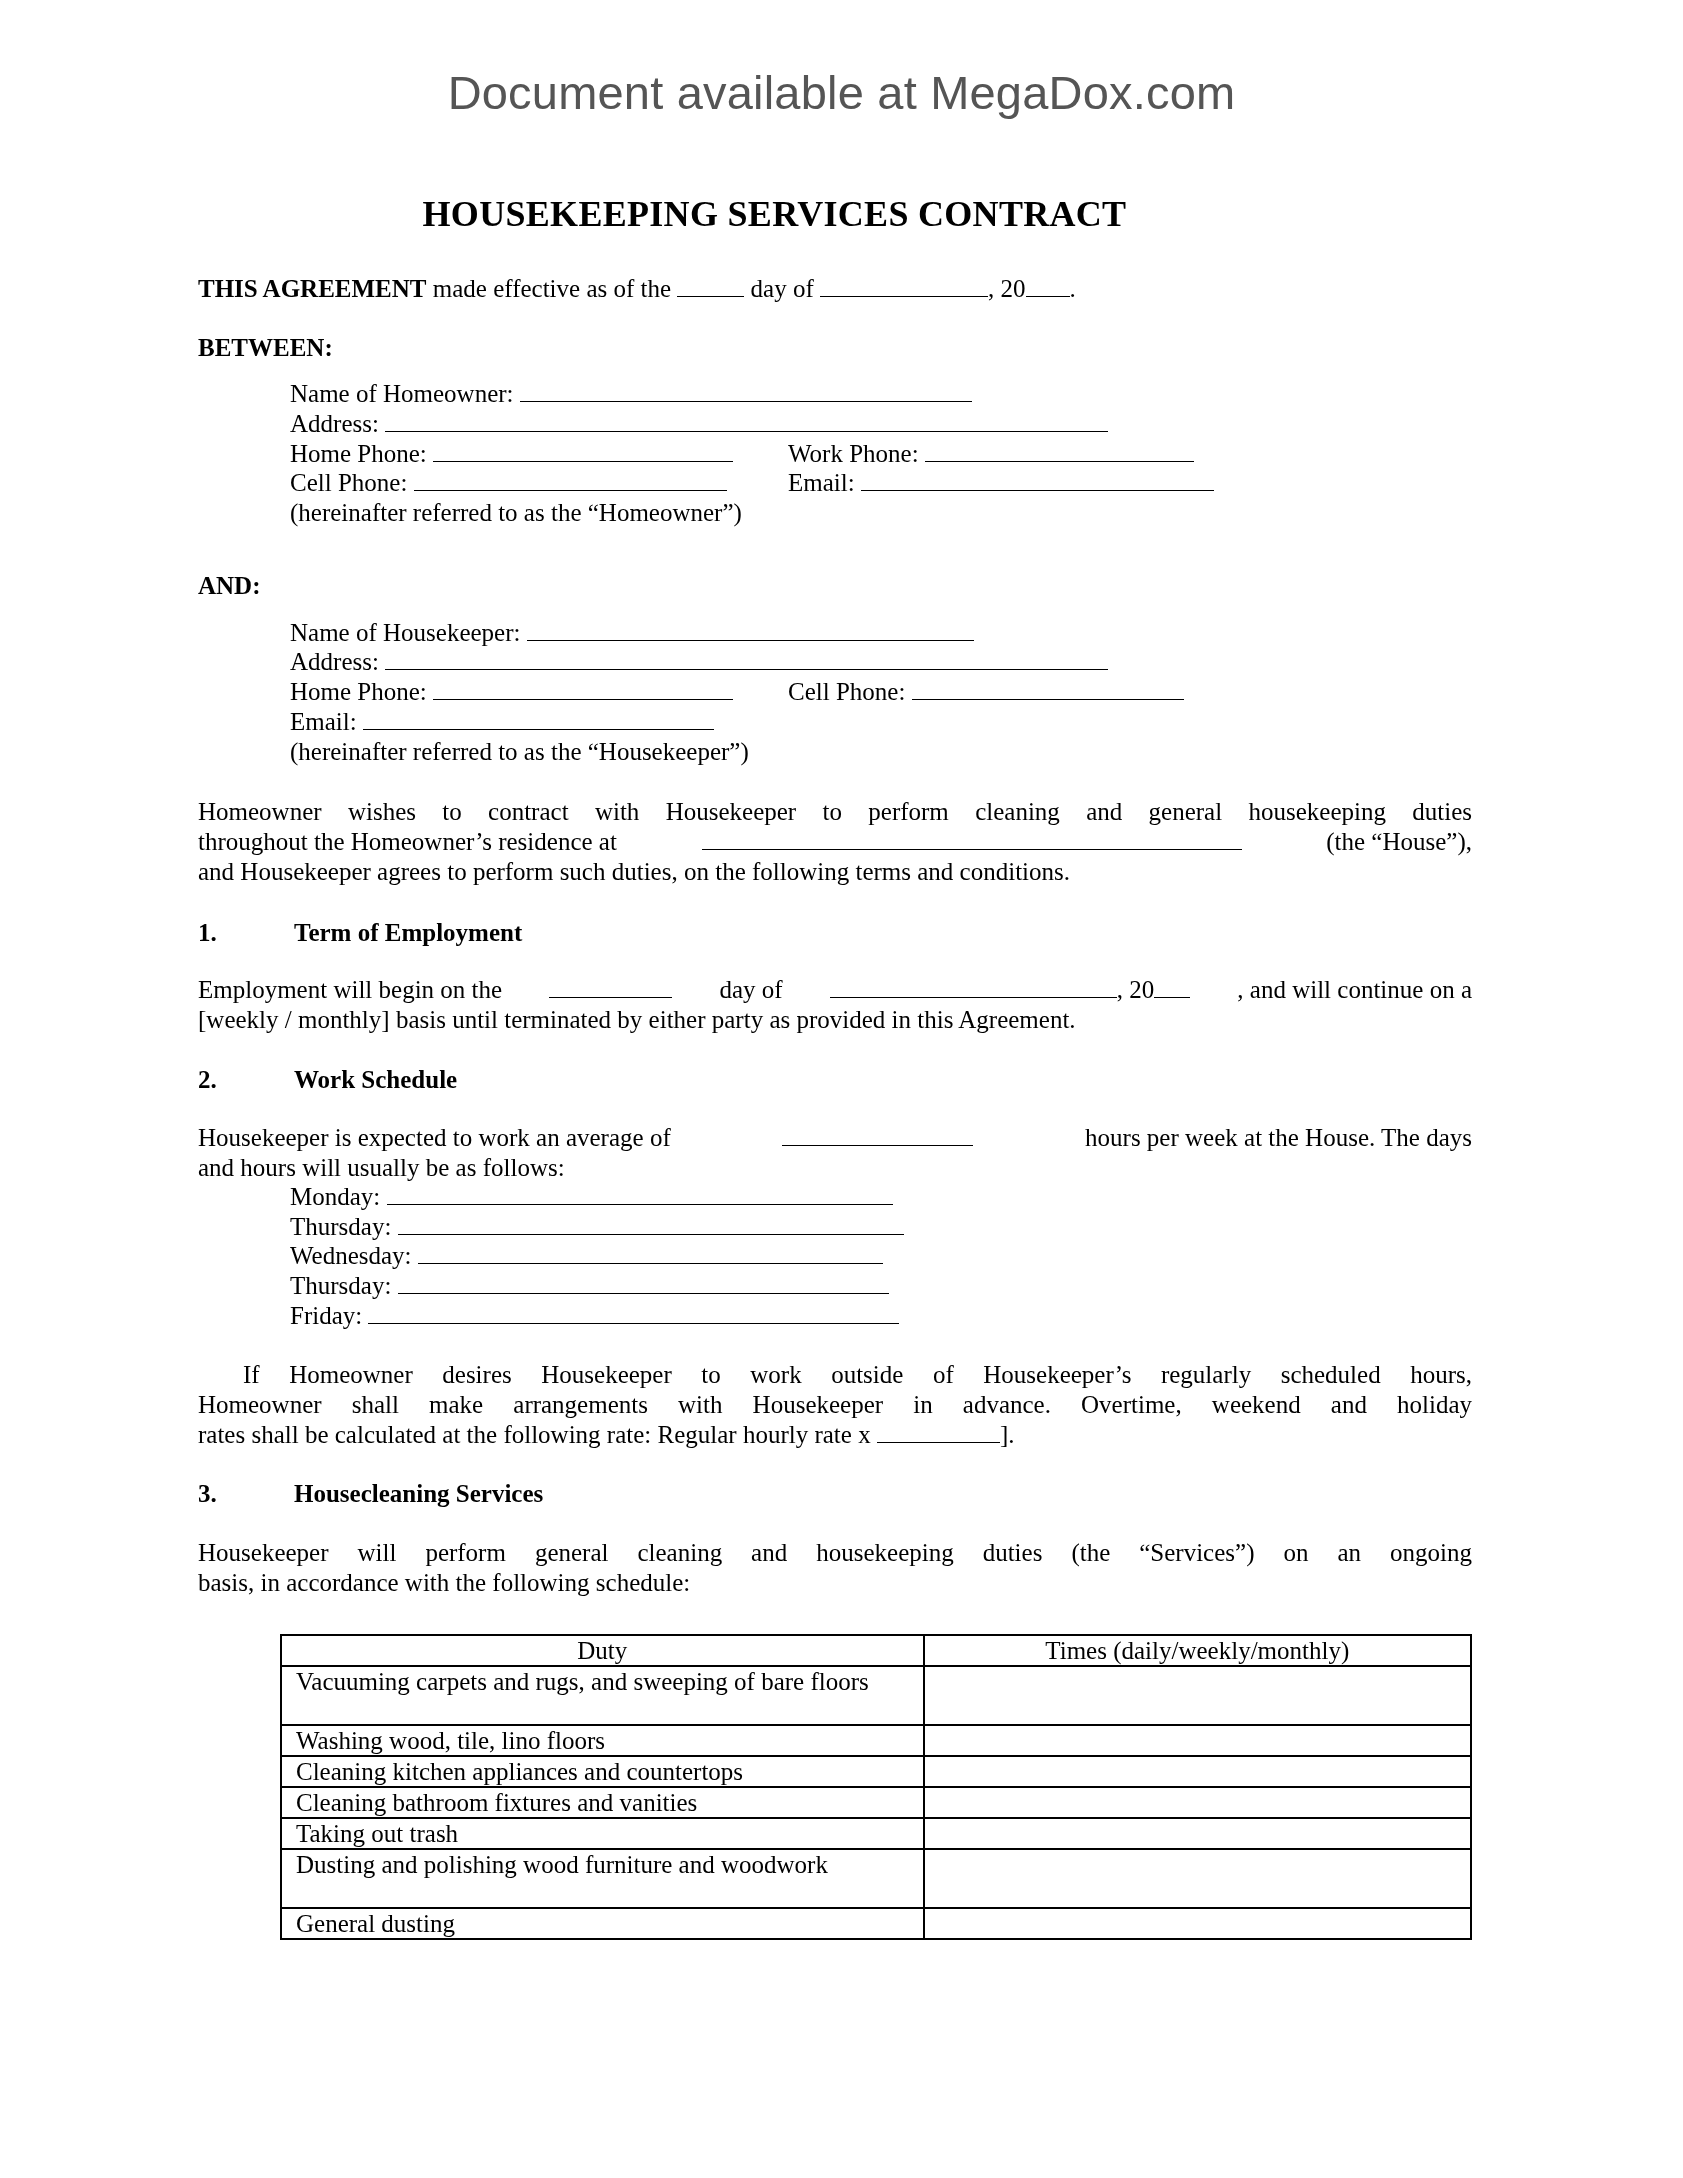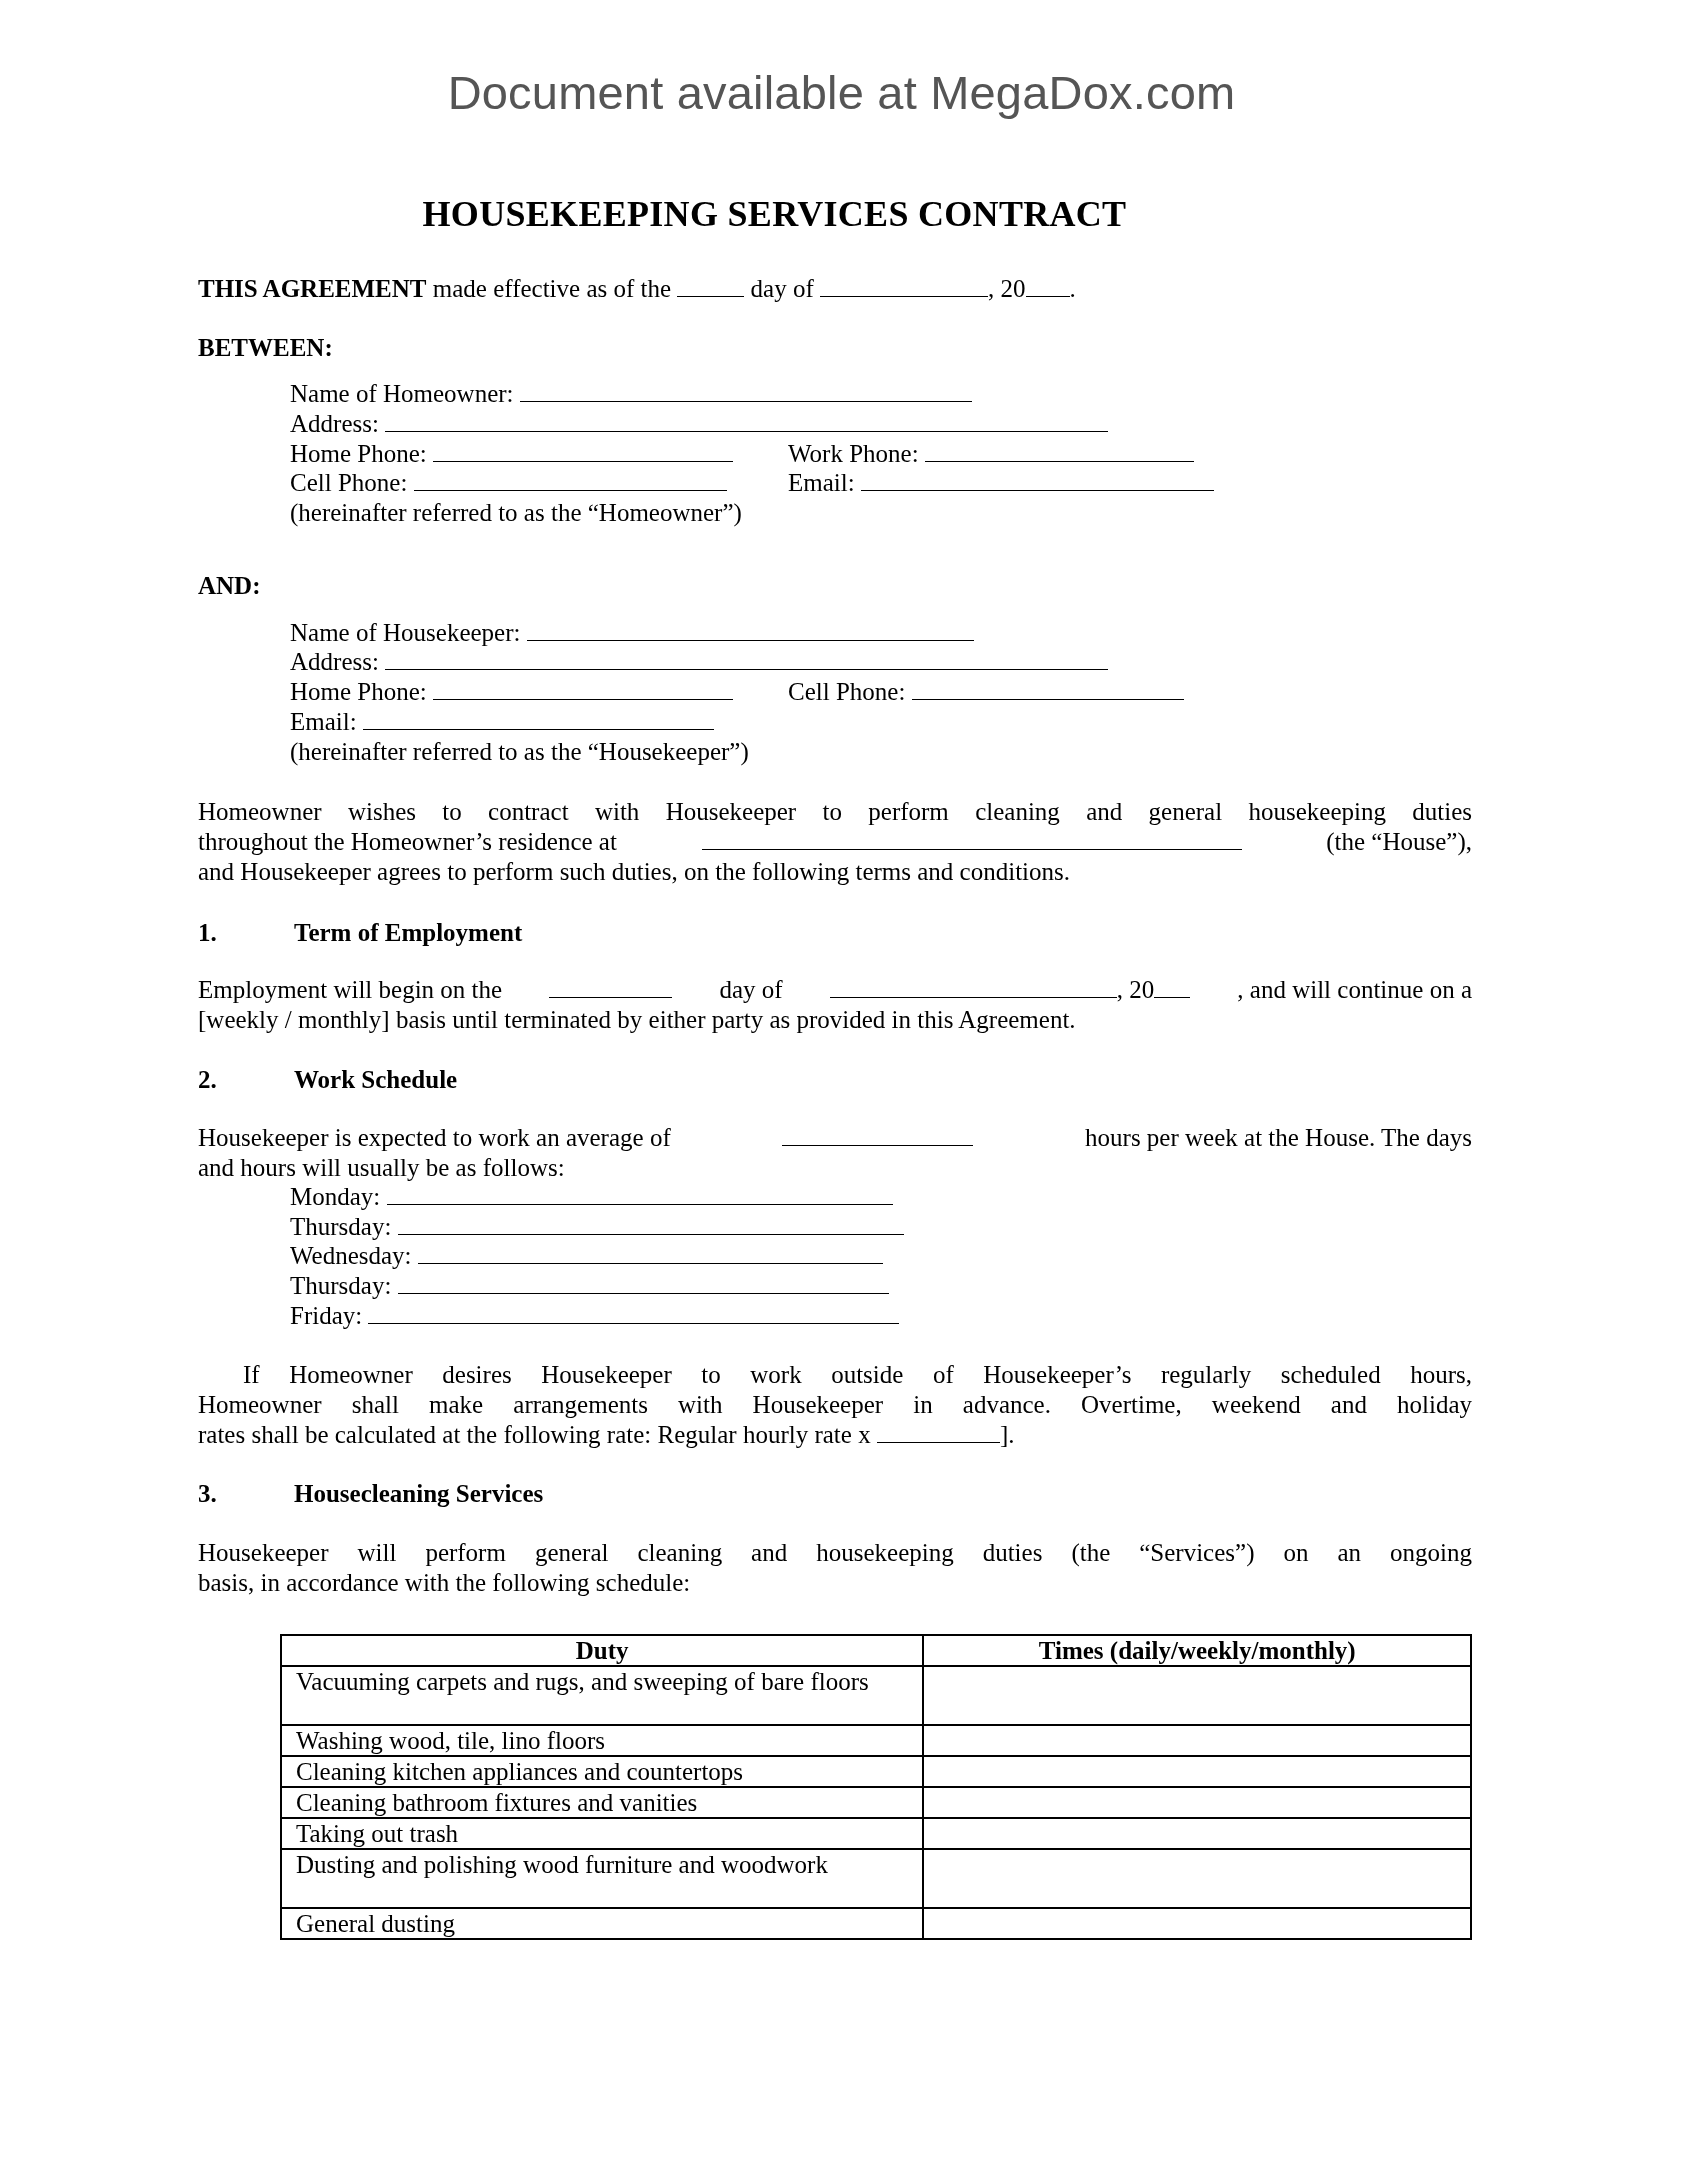--- a/index.html
+++ b/index.html
@@ -15,21 +15,21 @@
   .blank { display: inline-block; border-bottom: 1.5px solid #000; height: 22px; vertical-align: baseline; }
   b { font-weight: bold; }
   .para { left: 198px; width: 1274px; font-size: 25px; line-height: 30px; text-align: justify; }
   .heading { font-size: 25px; line-height: 30px; font-weight: bold; }
   .heading .num { position: absolute; left: 0; }
   .heading .txt { position: absolute; left: 96px; white-space: nowrap; }
   .field-row { position: absolute; left: 290px; font-size: 25px; line-height: 30px; white-space: nowrap; }
   table.duties { position: absolute; left: 280px; top: 1634px; width: 1192px;
                  border-collapse: collapse; font-size: 25px; line-height: 29px; }
   table.duties th, table.duties td { border: 2px solid #000; padding: 0 14px; vertical-align: top; }
-  table.duties th { font-weight: bold; text-align: center; height: 29px; }
+  table.duties th { font-weight: normal; text-align: center; height: 29px; }
   table.duties td.duty { width: 626px; text-align: justify; }
   table.duties td.times { width: 525px; }
 </style>
 </head>
 <body>
 
 <div class="abs watermark">Document available at MegaDox.com</div>
 
 <div class="abs title">HOUSEKEEPING SERVICES CONTRACT</div>
 

